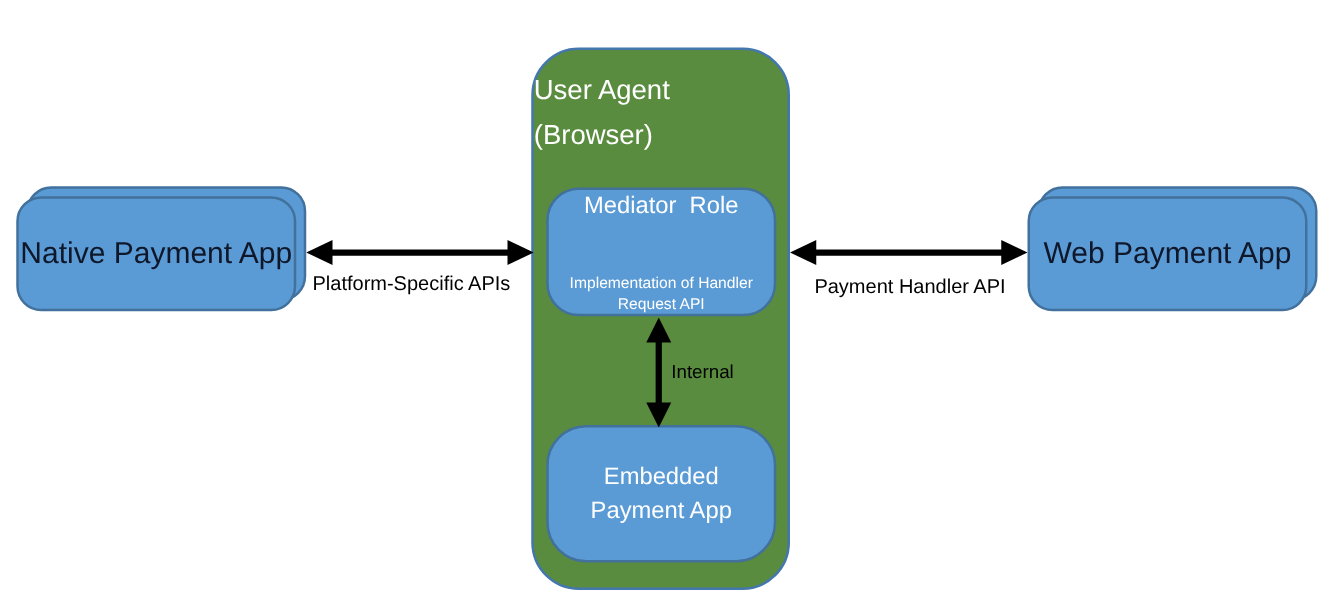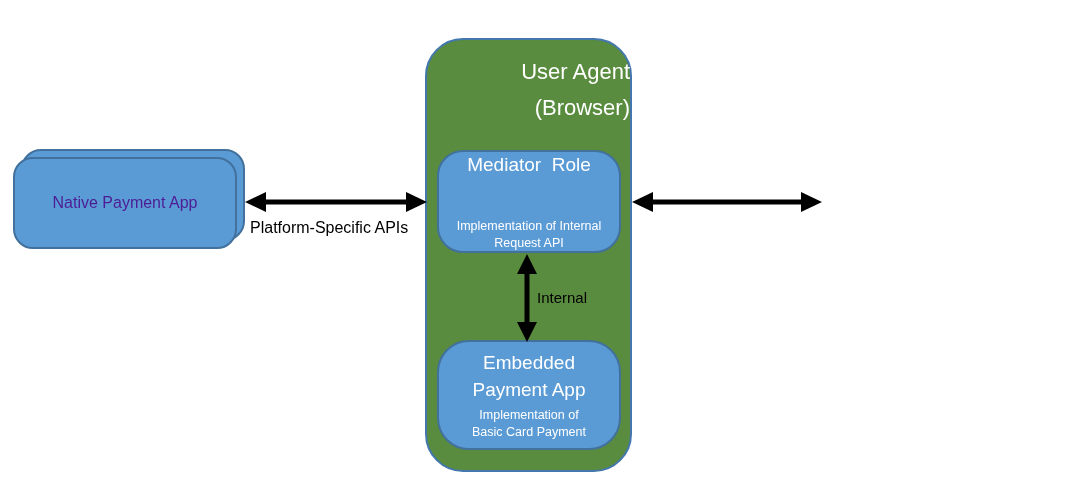--- a/index.html
+++ b/index.html
@@ -23,21 +23,21 @@
     width: 207px; height: 434px;
     background: #598c3e;
     border: 2px solid #4377ad;
     border-radius: 38px;
     box-sizing: border-box;
   }
   .ua-title {
     position: absolute;
     left: 0; top: 14px;
     width: 100%;
-    text-align: right;
+    text-align: left;
     color: #ffffff;
     font-size: 22px;
     line-height: 36px;
     white-space: pre-wrap;
   }
 
   
   .inner-box {
     position: absolute;
     left: 10px;
@@ -81,22 +81,22 @@
     border: 2px solid #41719c;
     border-radius: 20px;
     box-sizing: border-box;
   }
   .stack-back  { left: 8px; top: 0; }
   .stack-front {
     left: 0; top: 8px;
     display: flex;
     align-items: center;
     justify-content: center;
-    color: #4c1d95;
-    font-size: 16px;
+    color: #0f172a;
+    font-size: 24px;
     text-align: center;
   }
 
   
   .arrow { position: absolute; }
   .arrow-platform { left: 245px; top: 186px; }
   .arrow-handler  { left: 632px; top: 186px; }
   .arrow-internal { left: 511px; top: 254px; }
 
   
@@ -116,51 +116,56 @@
 
 <div class="canvas">
 
   <div class="stack native">
     <div class="stack-back"></div>
     <div class="stack-front">
       <span>Native Payment App</span>
     </div>
   </div>
 
+  <div class="stack web">
+    <div class="stack-back"></div>
+    <div class="stack-front">
+      <span>Web Payment App</span>
+    </div>
+  </div>
 
   <div class="ua-box">
     <div class="ua-title">User Agent
 (Browser)</div>
 
     <div class="inner-box mediator">
       <div class="inner-title">Mediator  Role</div>
-      <div class="inner-sub">Implementation of Internal
+      <div class="inner-sub">Implementation of Handler
 Request API</div>
     </div>
 
     <div class="inner-box embedded">
       <div class="inner-title">Embedded
 Payment App</div>
-      <div class="inner-sub">Implementation of
-Basic Card Payment</div>
     </div>
   </div>
 
   <svg class="arrow arrow-platform" width="182" height="32" aria-hidden="true">
     <line x1="16" y1="16" x2="166" y2="16" stroke="#000000" stroke-width="5"></line>
     <polygon points="0,16 21,6 21,26" fill="#000000"></polygon>
     <polygon points="182,16 161,6 161,26" fill="#000000"></polygon>
   </svg>
   <div class="conn-label label-platform">Platform-Specific APIs</div>
 
   <svg class="arrow arrow-handler" width="190" height="32" aria-hidden="true">
     <line x1="16" y1="16" x2="174" y2="16" stroke="#000000" stroke-width="5"></line>
     <polygon points="0,16 21,6 21,26" fill="#000000"></polygon>
     <polygon points="190,16 169,6 169,26" fill="#000000"></polygon>
   </svg>
+  <div class="conn-label label-handler">Payment Handler API</div>
 
   <svg class="arrow arrow-internal" width="32" height="88" aria-hidden="true">
     <line x1="16" y1="14" x2="16" y2="74" stroke="#000000" stroke-width="5"></line>
     <polygon points="16,0 6,20 26,20" fill="#000000"></polygon>
     <polygon points="16,88 6,68 26,68" fill="#000000"></polygon>
   </svg>
   <div class="conn-label label-internal">Internal</div>
 
 </div>
 

